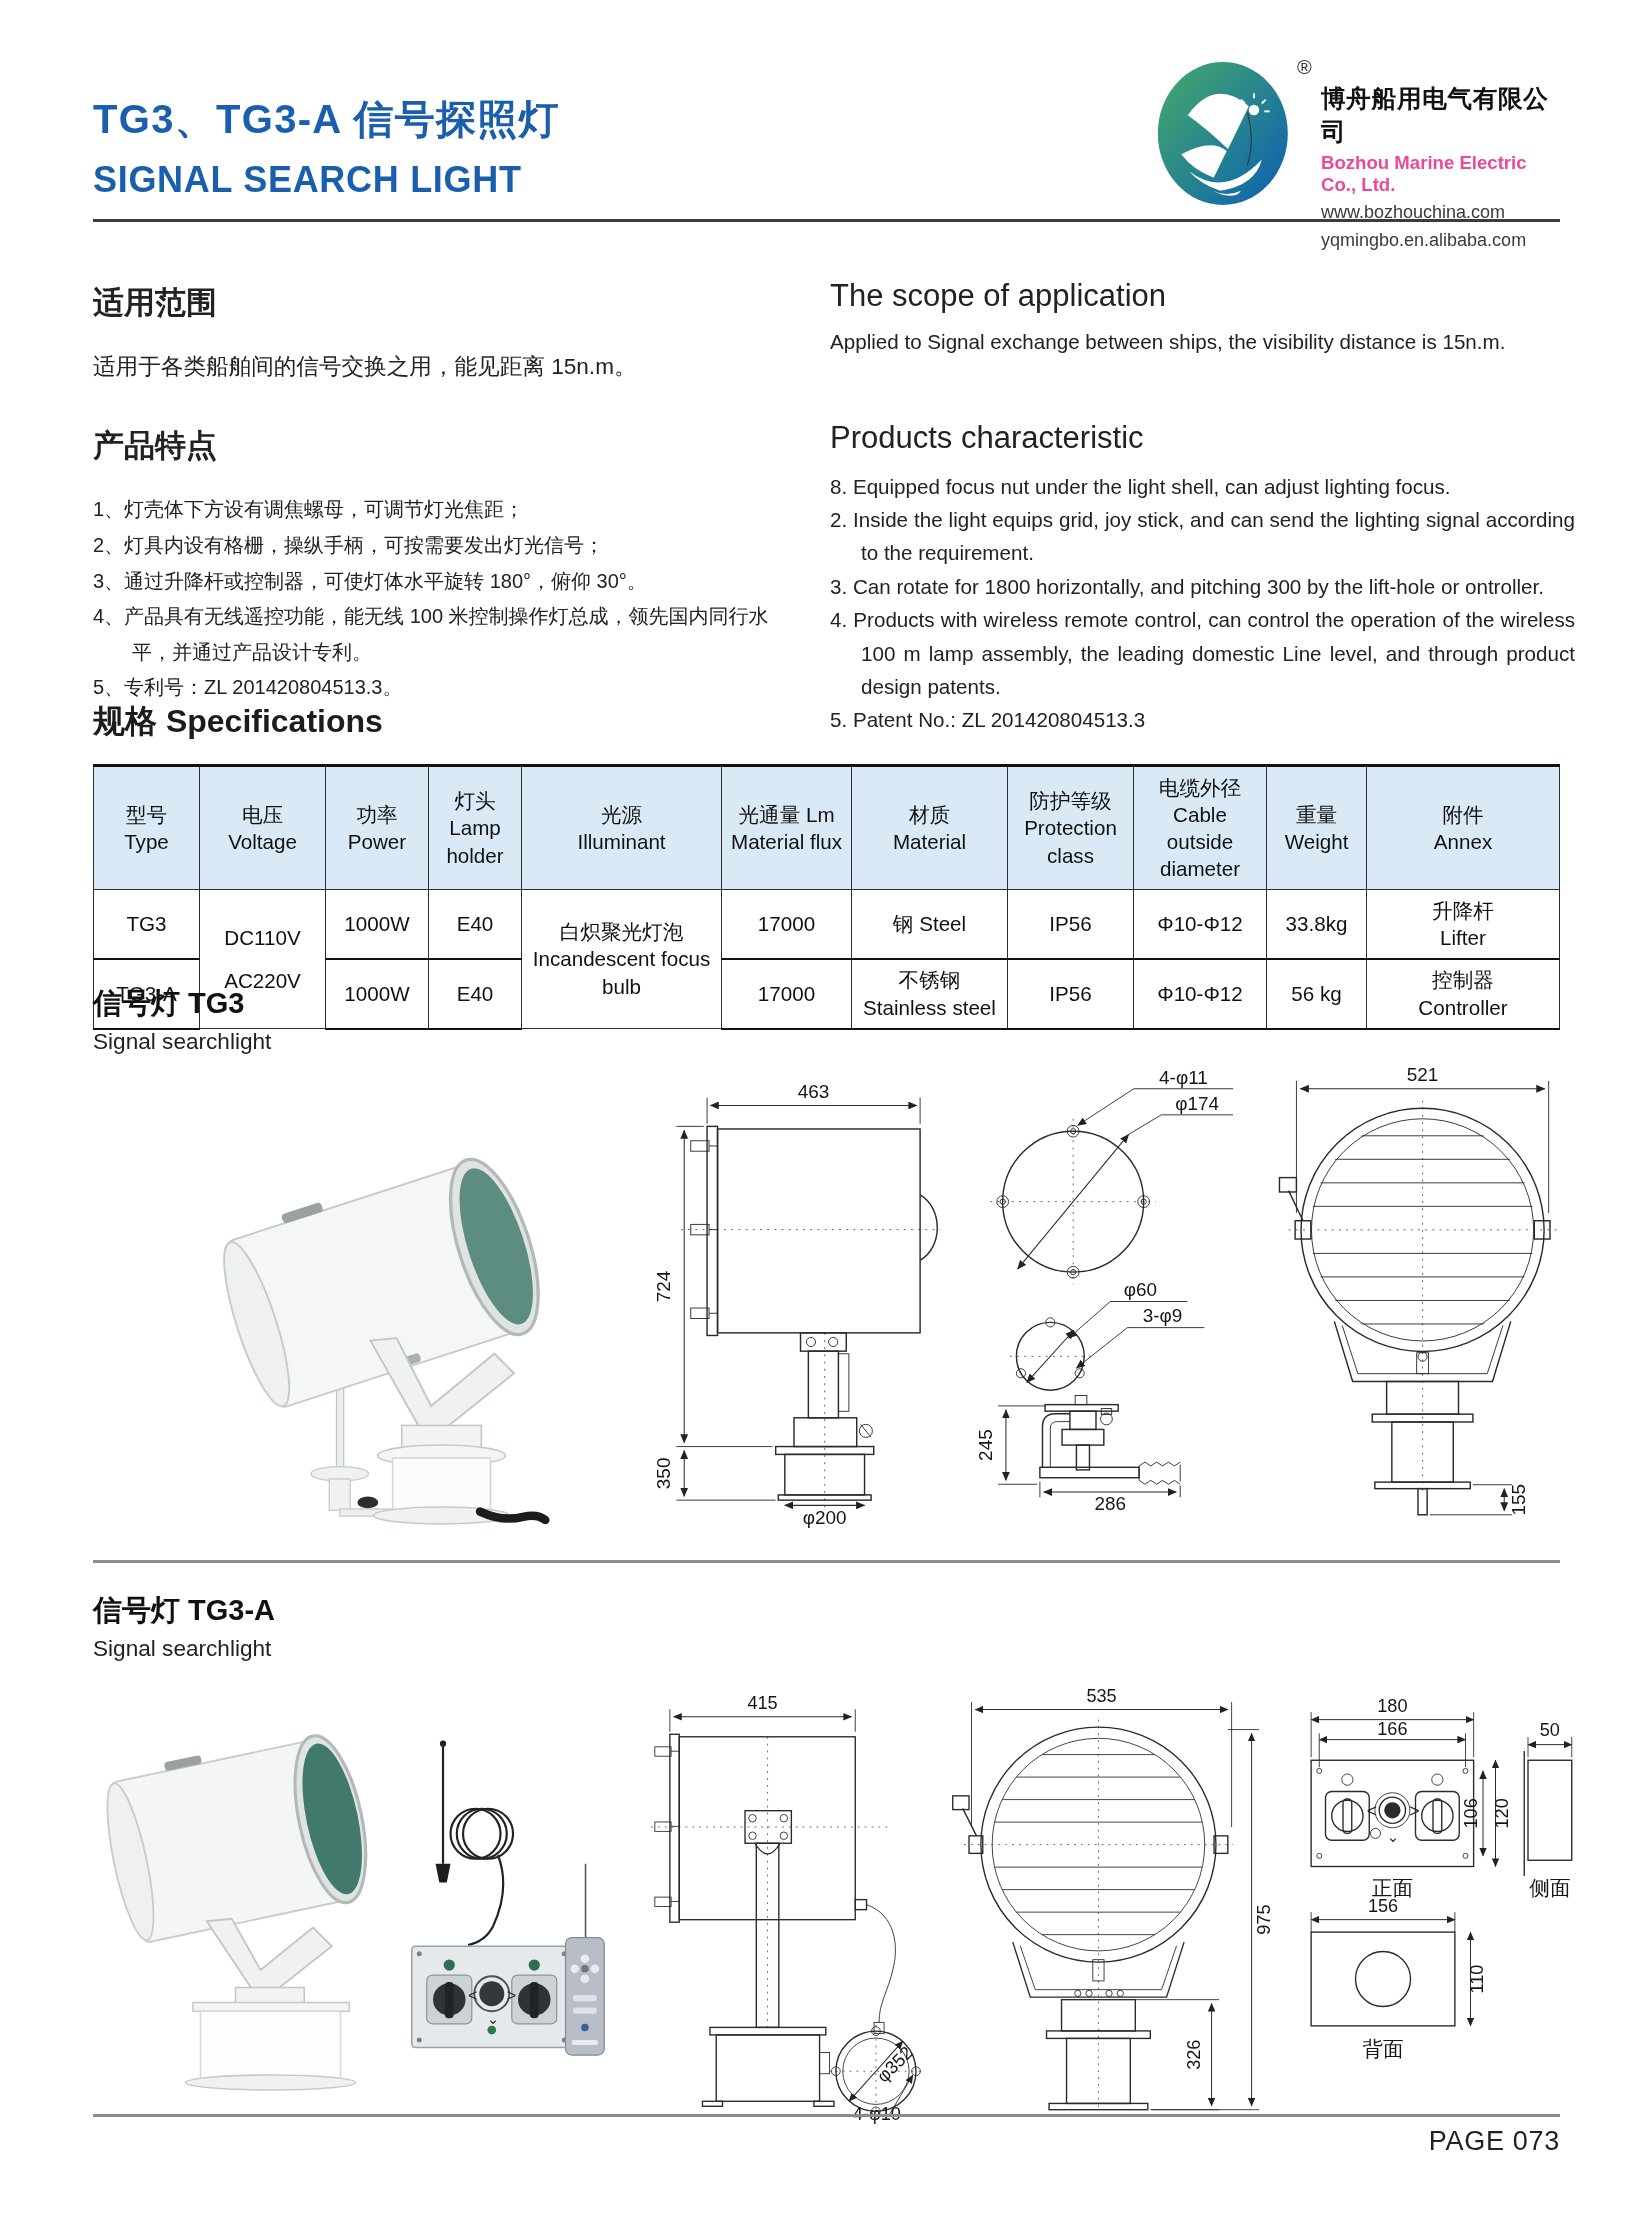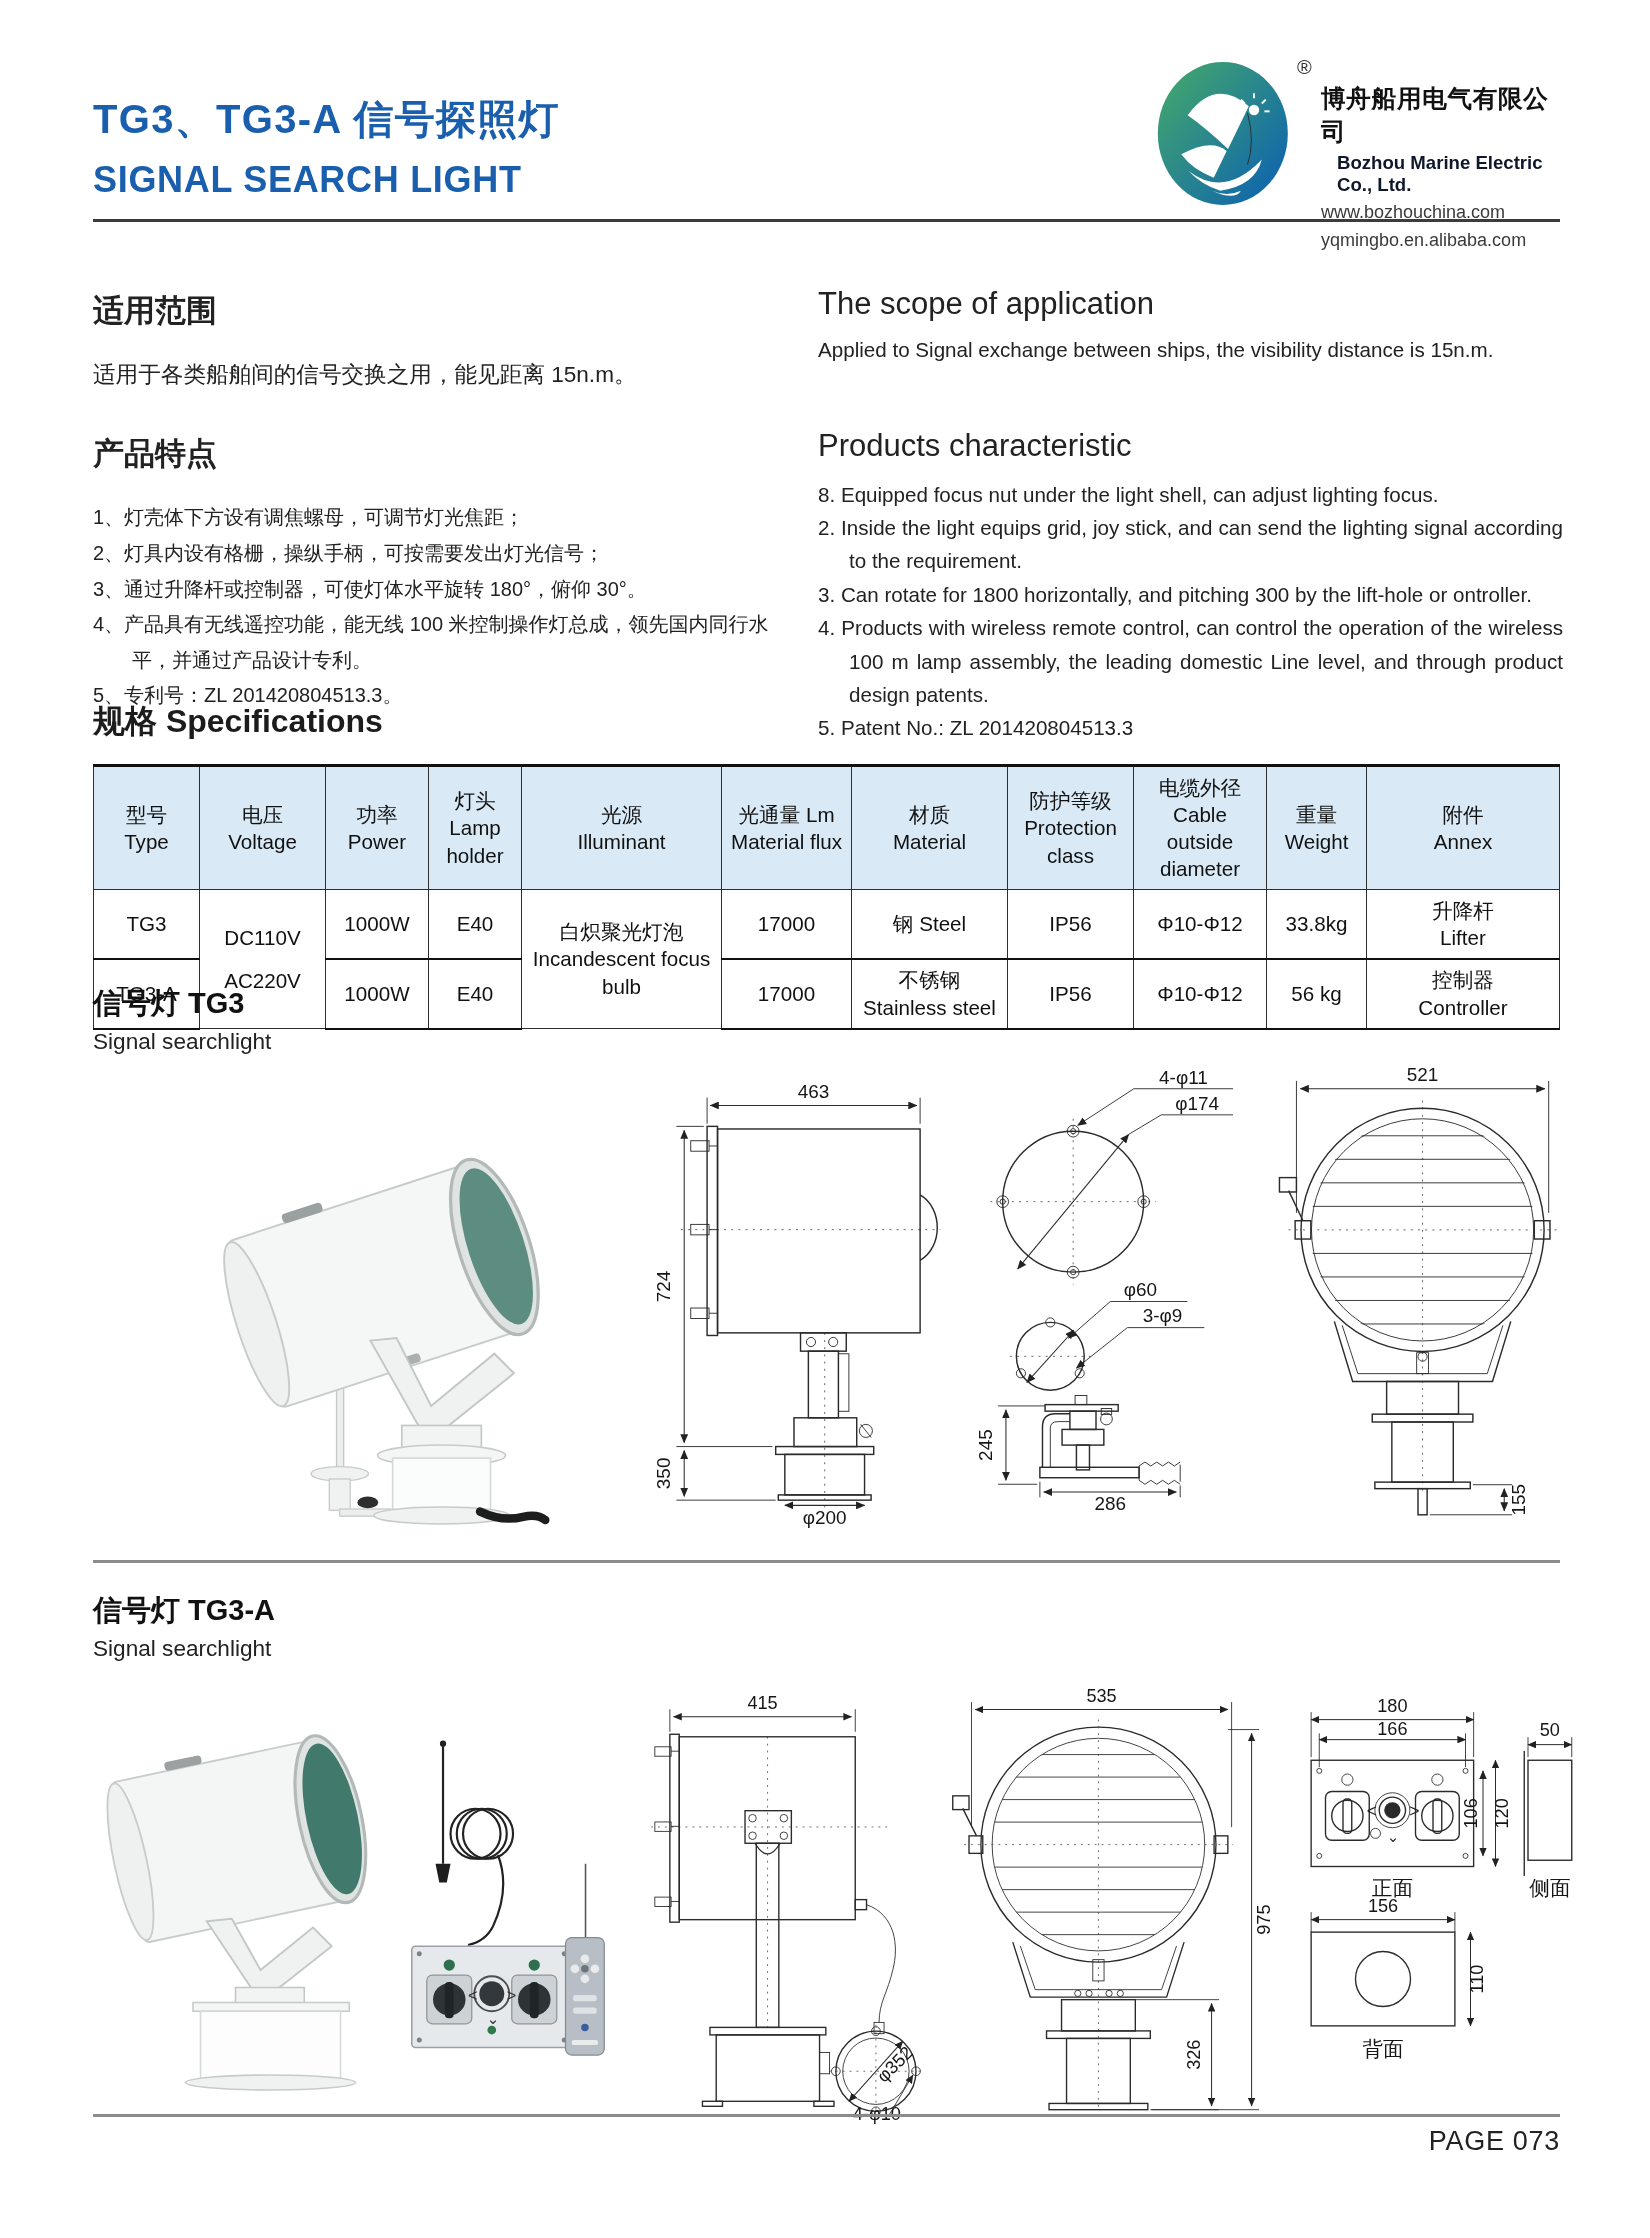--- a/index.html
+++ b/index.html
@@ -8,28 +8,28 @@
 
   
   .header{position:absolute;left:93px;top:59px;width:1467px;height:153px;}
   .title-cn{font-size:40px;font-weight:bold;color:#1a5fae;letter-spacing:1.3px;margin-top:33px;}
   .title-en{font-size:36px;font-weight:bold;color:#1a5fae;letter-spacing:0.7px;margin-top:12px;}
   .logo-wrap{position:absolute;right:0;top:-9.3px;display:flex;align-items:flex-start;gap:14.6px;}
   .logo-mark{position:relative;width:156px;height:163px;}
   .logo-reg{position:absolute;right:-5.3px;top:6.7px;font-size:20px;color:#333;}
   .logo-text{padding-top:32px;width:239px;}
   .company-cn{font-size:24.6px;font-weight:bold;color:#111;letter-spacing:0.7px;}
-  .company-en{font-size:18.6px;font-weight:bold;color:#0f172a;margin-top:4px;margin-left:16px;}
+  .company-en{font-size:18.6px;font-weight:bold;color:#ec4899;margin-top:4px;}
   .logo-url{font-size:18px;color:#3a3a3a;margin-top:5.3px;line-height:1.25;}
   .logo-url:first-of-type{margin-top:14.6px;}
   .header-rule{position:absolute;left:93px;top:219px;width:1467px;height:3.3px;background:#3c3c3c;}
 
   
-  .intro{position:absolute;left:93px;top:277px;width:1470px;display:grid;
-         grid-template-columns:685px 745px;column-gap:40px;}
+  .intro{position:absolute;left:93px;top:269px;width:1470px;display:grid;
+         grid-template-columns:685px 745px;column-gap:52px;}
   .h-cn{font-size:31px;font-weight:bold;color:#222;margin:13.3px 0 25px 0;}
   .h-en{font-size:31px;font-weight:normal;color:#222;margin:9.3px 0 13.3px 0;}
   .body-cn{font-size:22.6px;line-height:1.55;color:#222;}
   .body-en{font-size:20.6px;line-height:1.4;color:#222;}
   .feat-cn .item{font-size:20px;line-height:1.78;color:#222;padding-left:39px;text-indent:-39px;}
   .feat-en .item{font-size:20.6px;line-height:1.62;color:#222;padding-left:31px;text-indent:-31px;text-align:justify;}
   .feat-en{margin-top:0;}
   .gap-cn{margin-top:41px;}
   .gap-en{margin-top:64px;}
 

